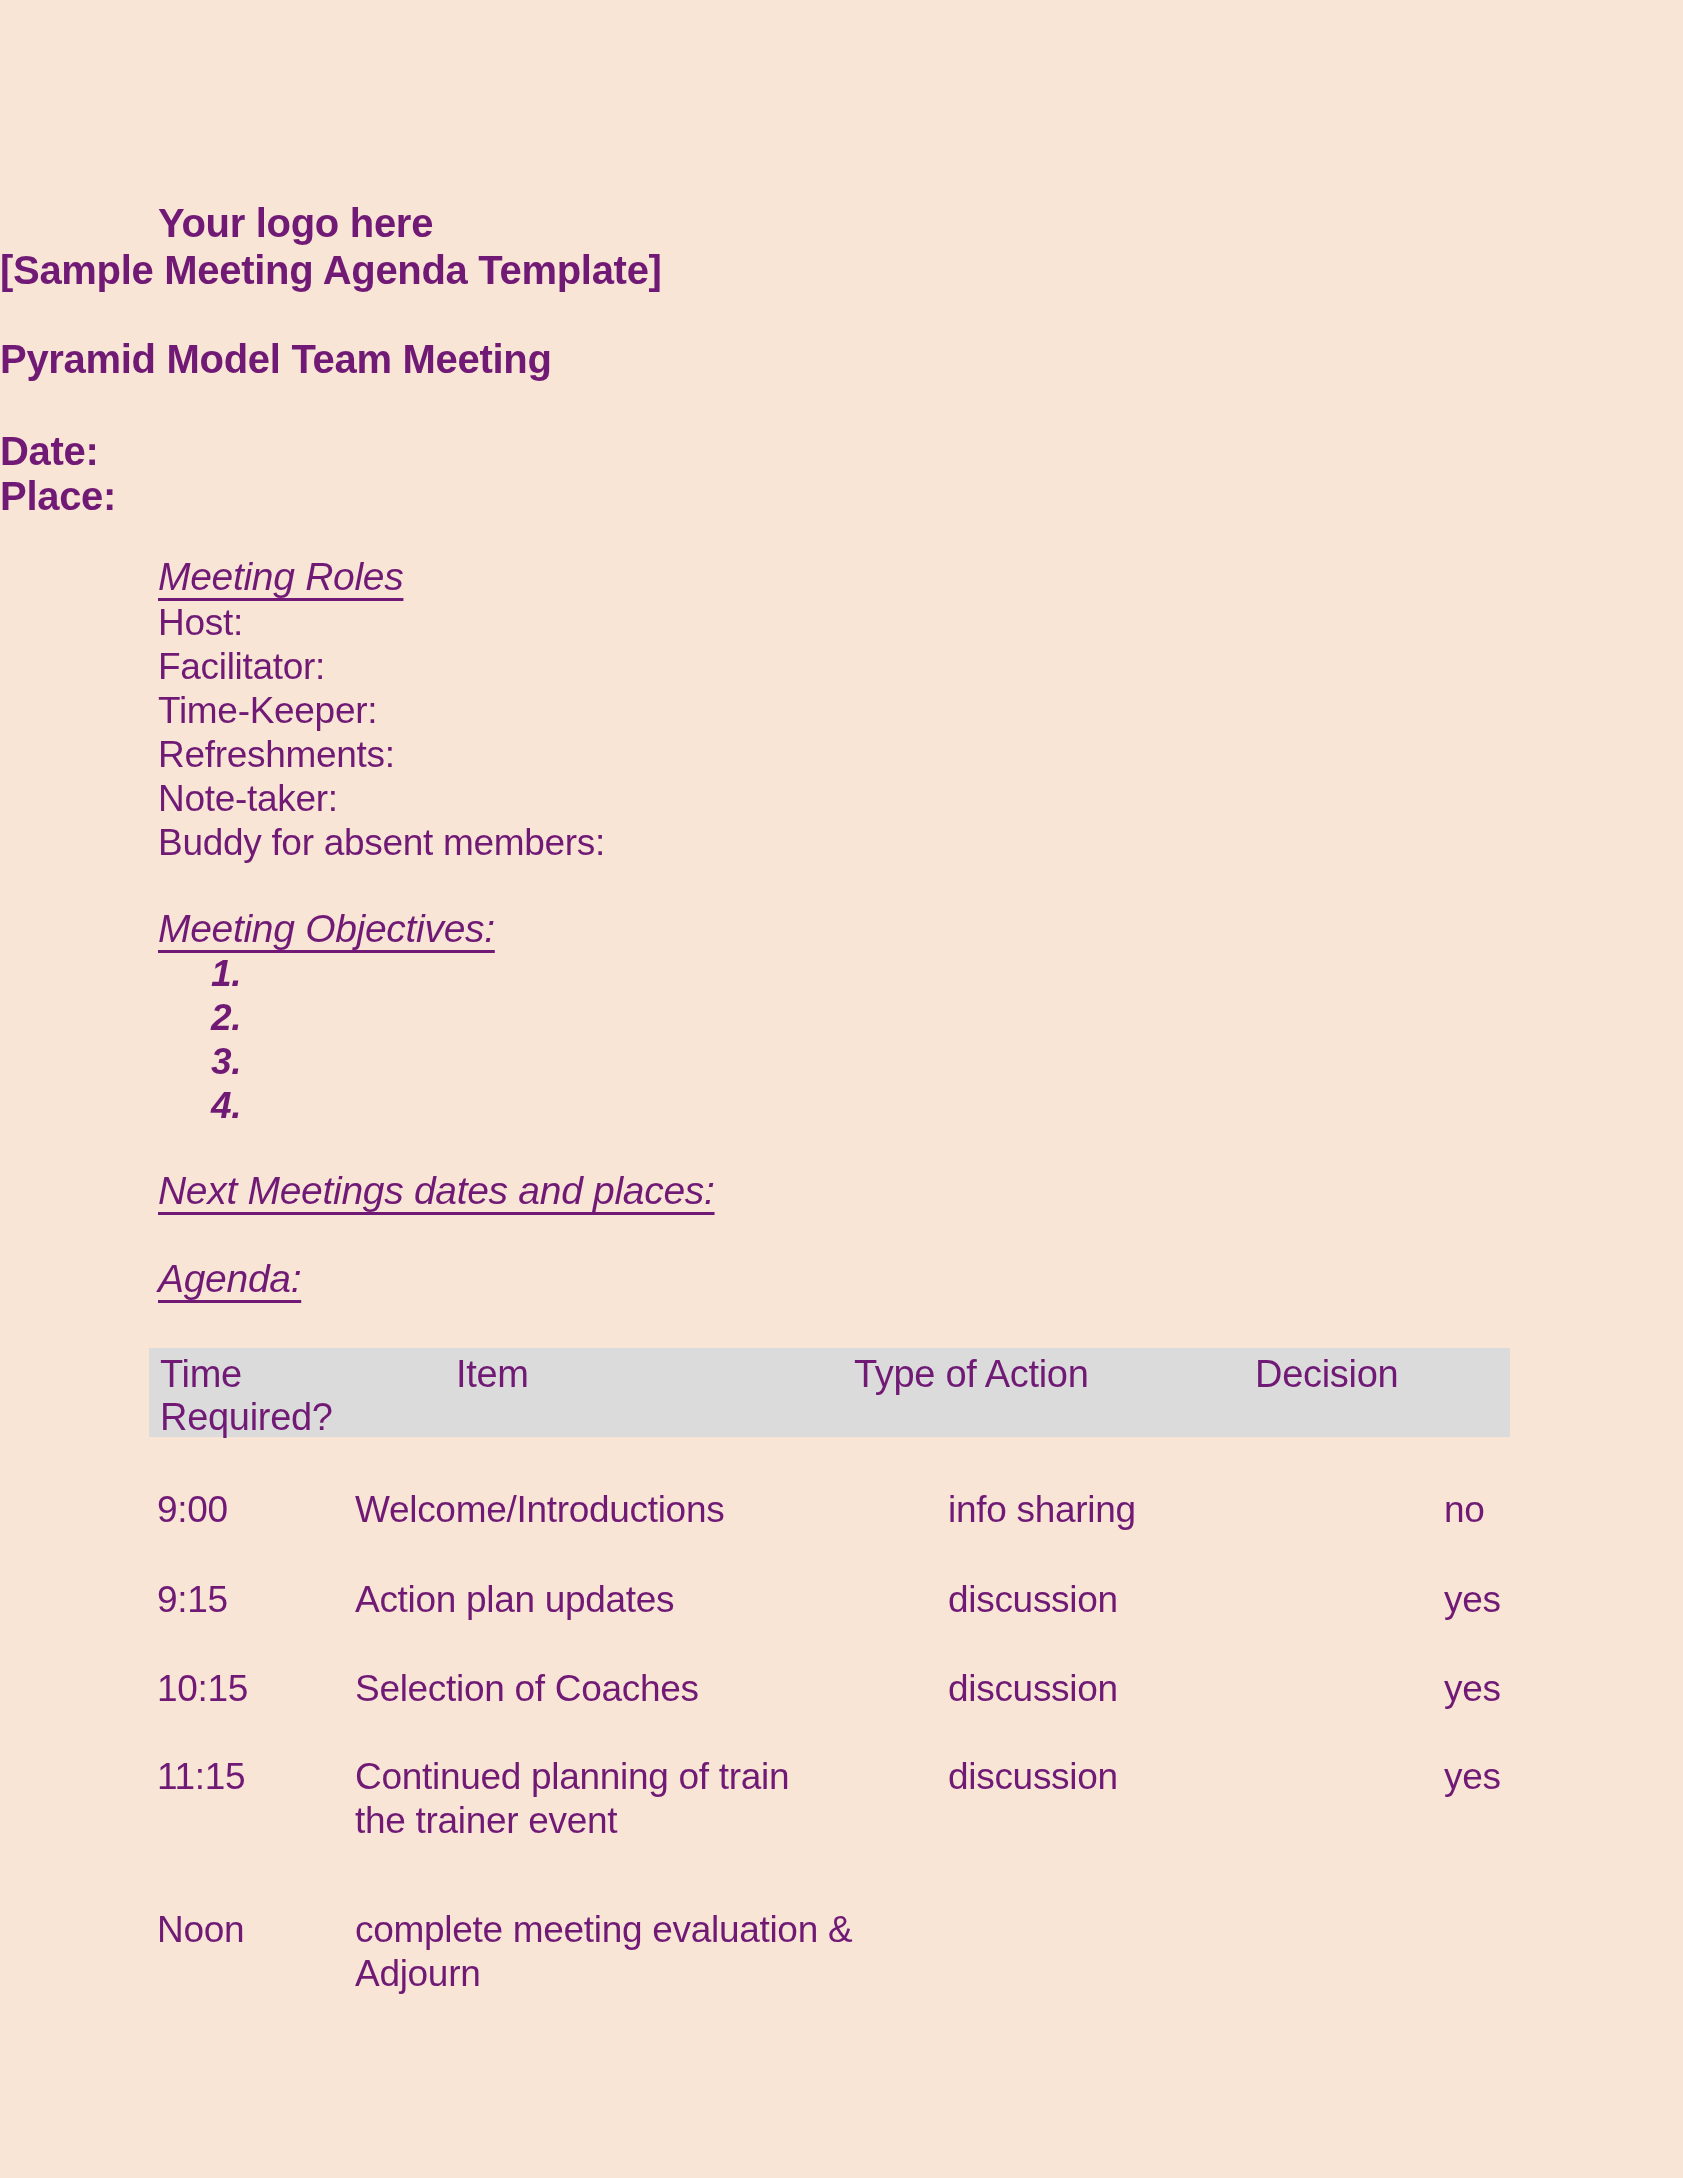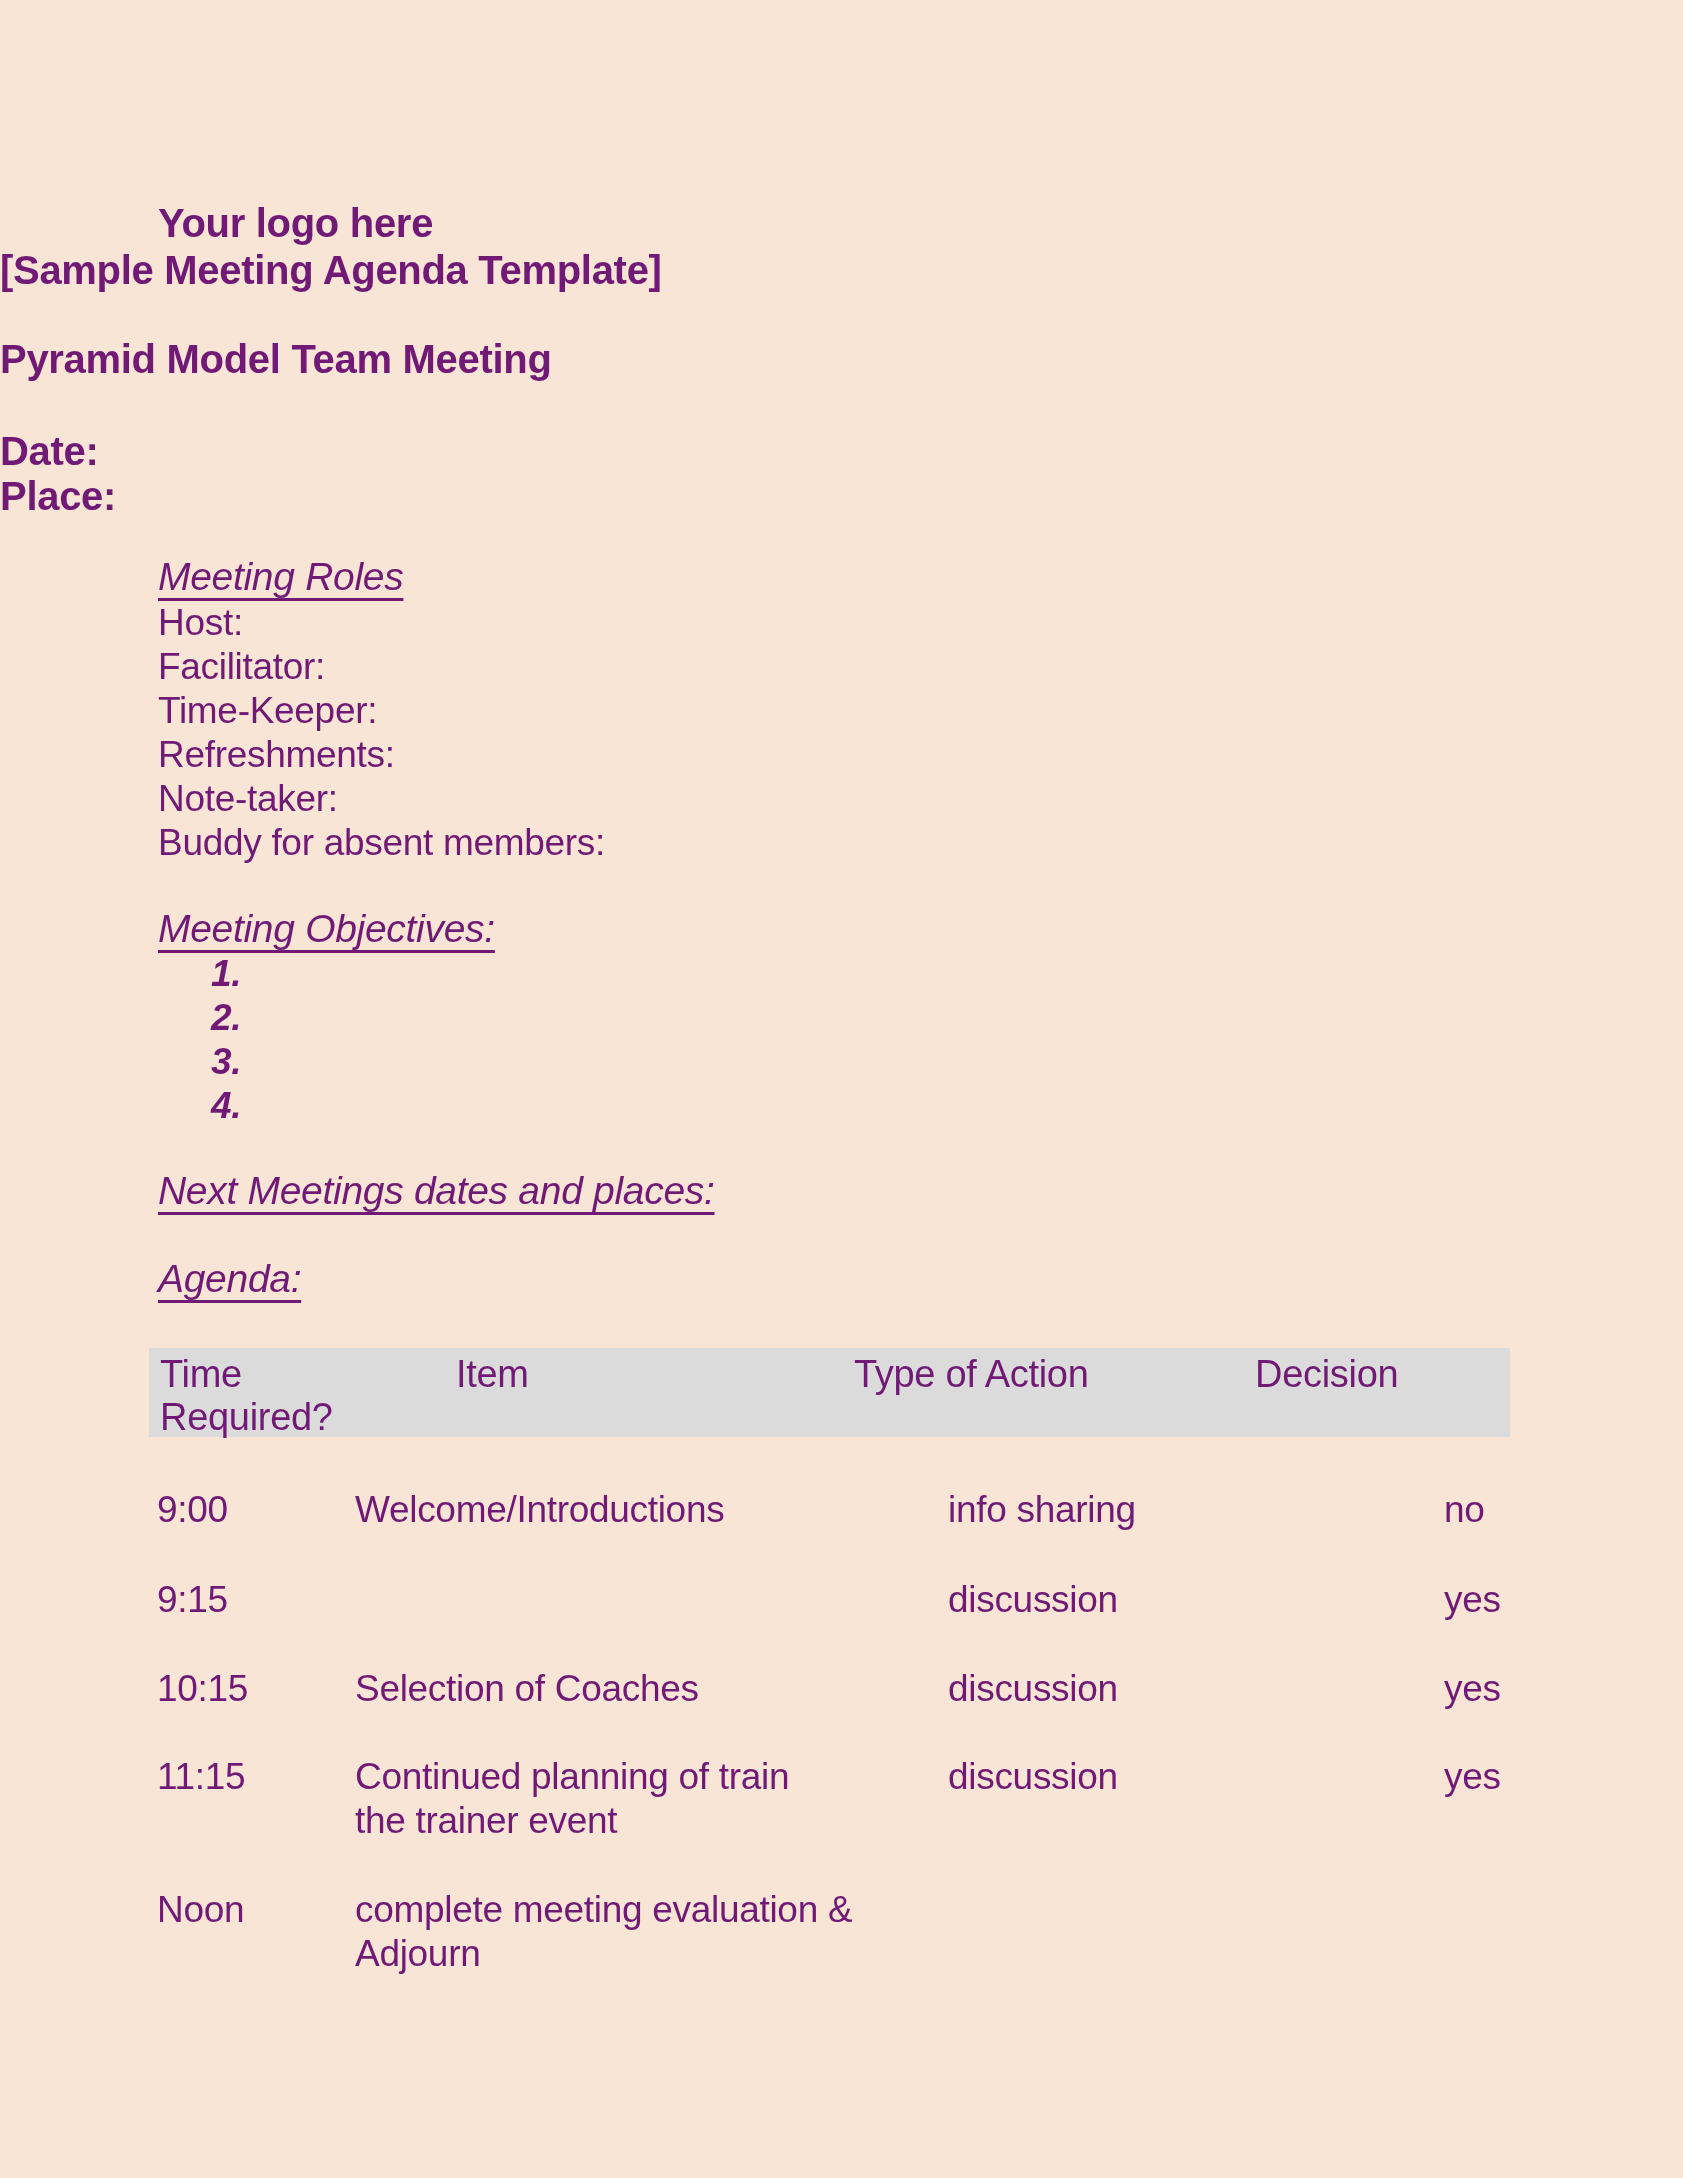--- a/index.html
+++ b/index.html
@@ -41,21 +41,21 @@
   .h-time    { left:11px;  width:252px; }
   .h-item    { left:307px; }
   .h-type    { left:705px; }
   .h-dec     { left:1106px; }
 
   .t-cell    { font-size:37px; line-height:44px; }
   .c-time    { left:8px; }
   .c-item    { left:206px; width:579px; white-space:pre-line; }
   .c-type    { left:799px; }
   .c-dec     { left:1295px; }
-  .r1 { top:140px; } .r2 { top:230px; } .r3 { top:319px; } .r4 { top:407px; } .r5 { top:540px; }
+  .r1 { top:140px; } .r2 { top:230px; } .r3 { top:319px; } .r4 { top:407px; } .r5 { top:560px; }
 </style>
 </head>
 <body>
 
 <div class="page" style="background: rgb(249, 229, 214);">
 
   <div class="abs hd p-logo">Your logo here</div>
 
   <div class="abs hd center p-title1">[Sample Meeting Agenda Template]</div>
   <div class="abs hd center p-title2">Pyramid Model Team Meeting</div>
@@ -95,20 +95,21 @@
       <div class="abs t-hcell h-type">Type of Action</div>
       <div class="abs t-hcell h-dec">Decision</div>
     </div>
 
     <div class="abs t-cell c-time r1">9:00</div>
     <div class="abs t-cell c-item r1">Welcome/Introductions</div>
     <div class="abs t-cell c-type r1">info sharing</div>
     <div class="abs t-cell c-dec r1">no</div>
 
     <div class="abs t-cell c-time r2">9:15</div>
+    <div class="abs t-cell c-item r2">Action plan updates</div>
     <div class="abs t-cell c-type r2">discussion</div>
     <div class="abs t-cell c-dec r2">yes</div>
 
     <div class="abs t-cell c-time r3">10:15</div>
     <div class="abs t-cell c-item r3">Selection of Coaches</div>
     <div class="abs t-cell c-type r3">discussion</div>
     <div class="abs t-cell c-dec r3">yes</div>
 
     <div class="abs t-cell c-time r4">11:15</div>
     <div class="abs t-cell c-item r4">Continued planning of train

